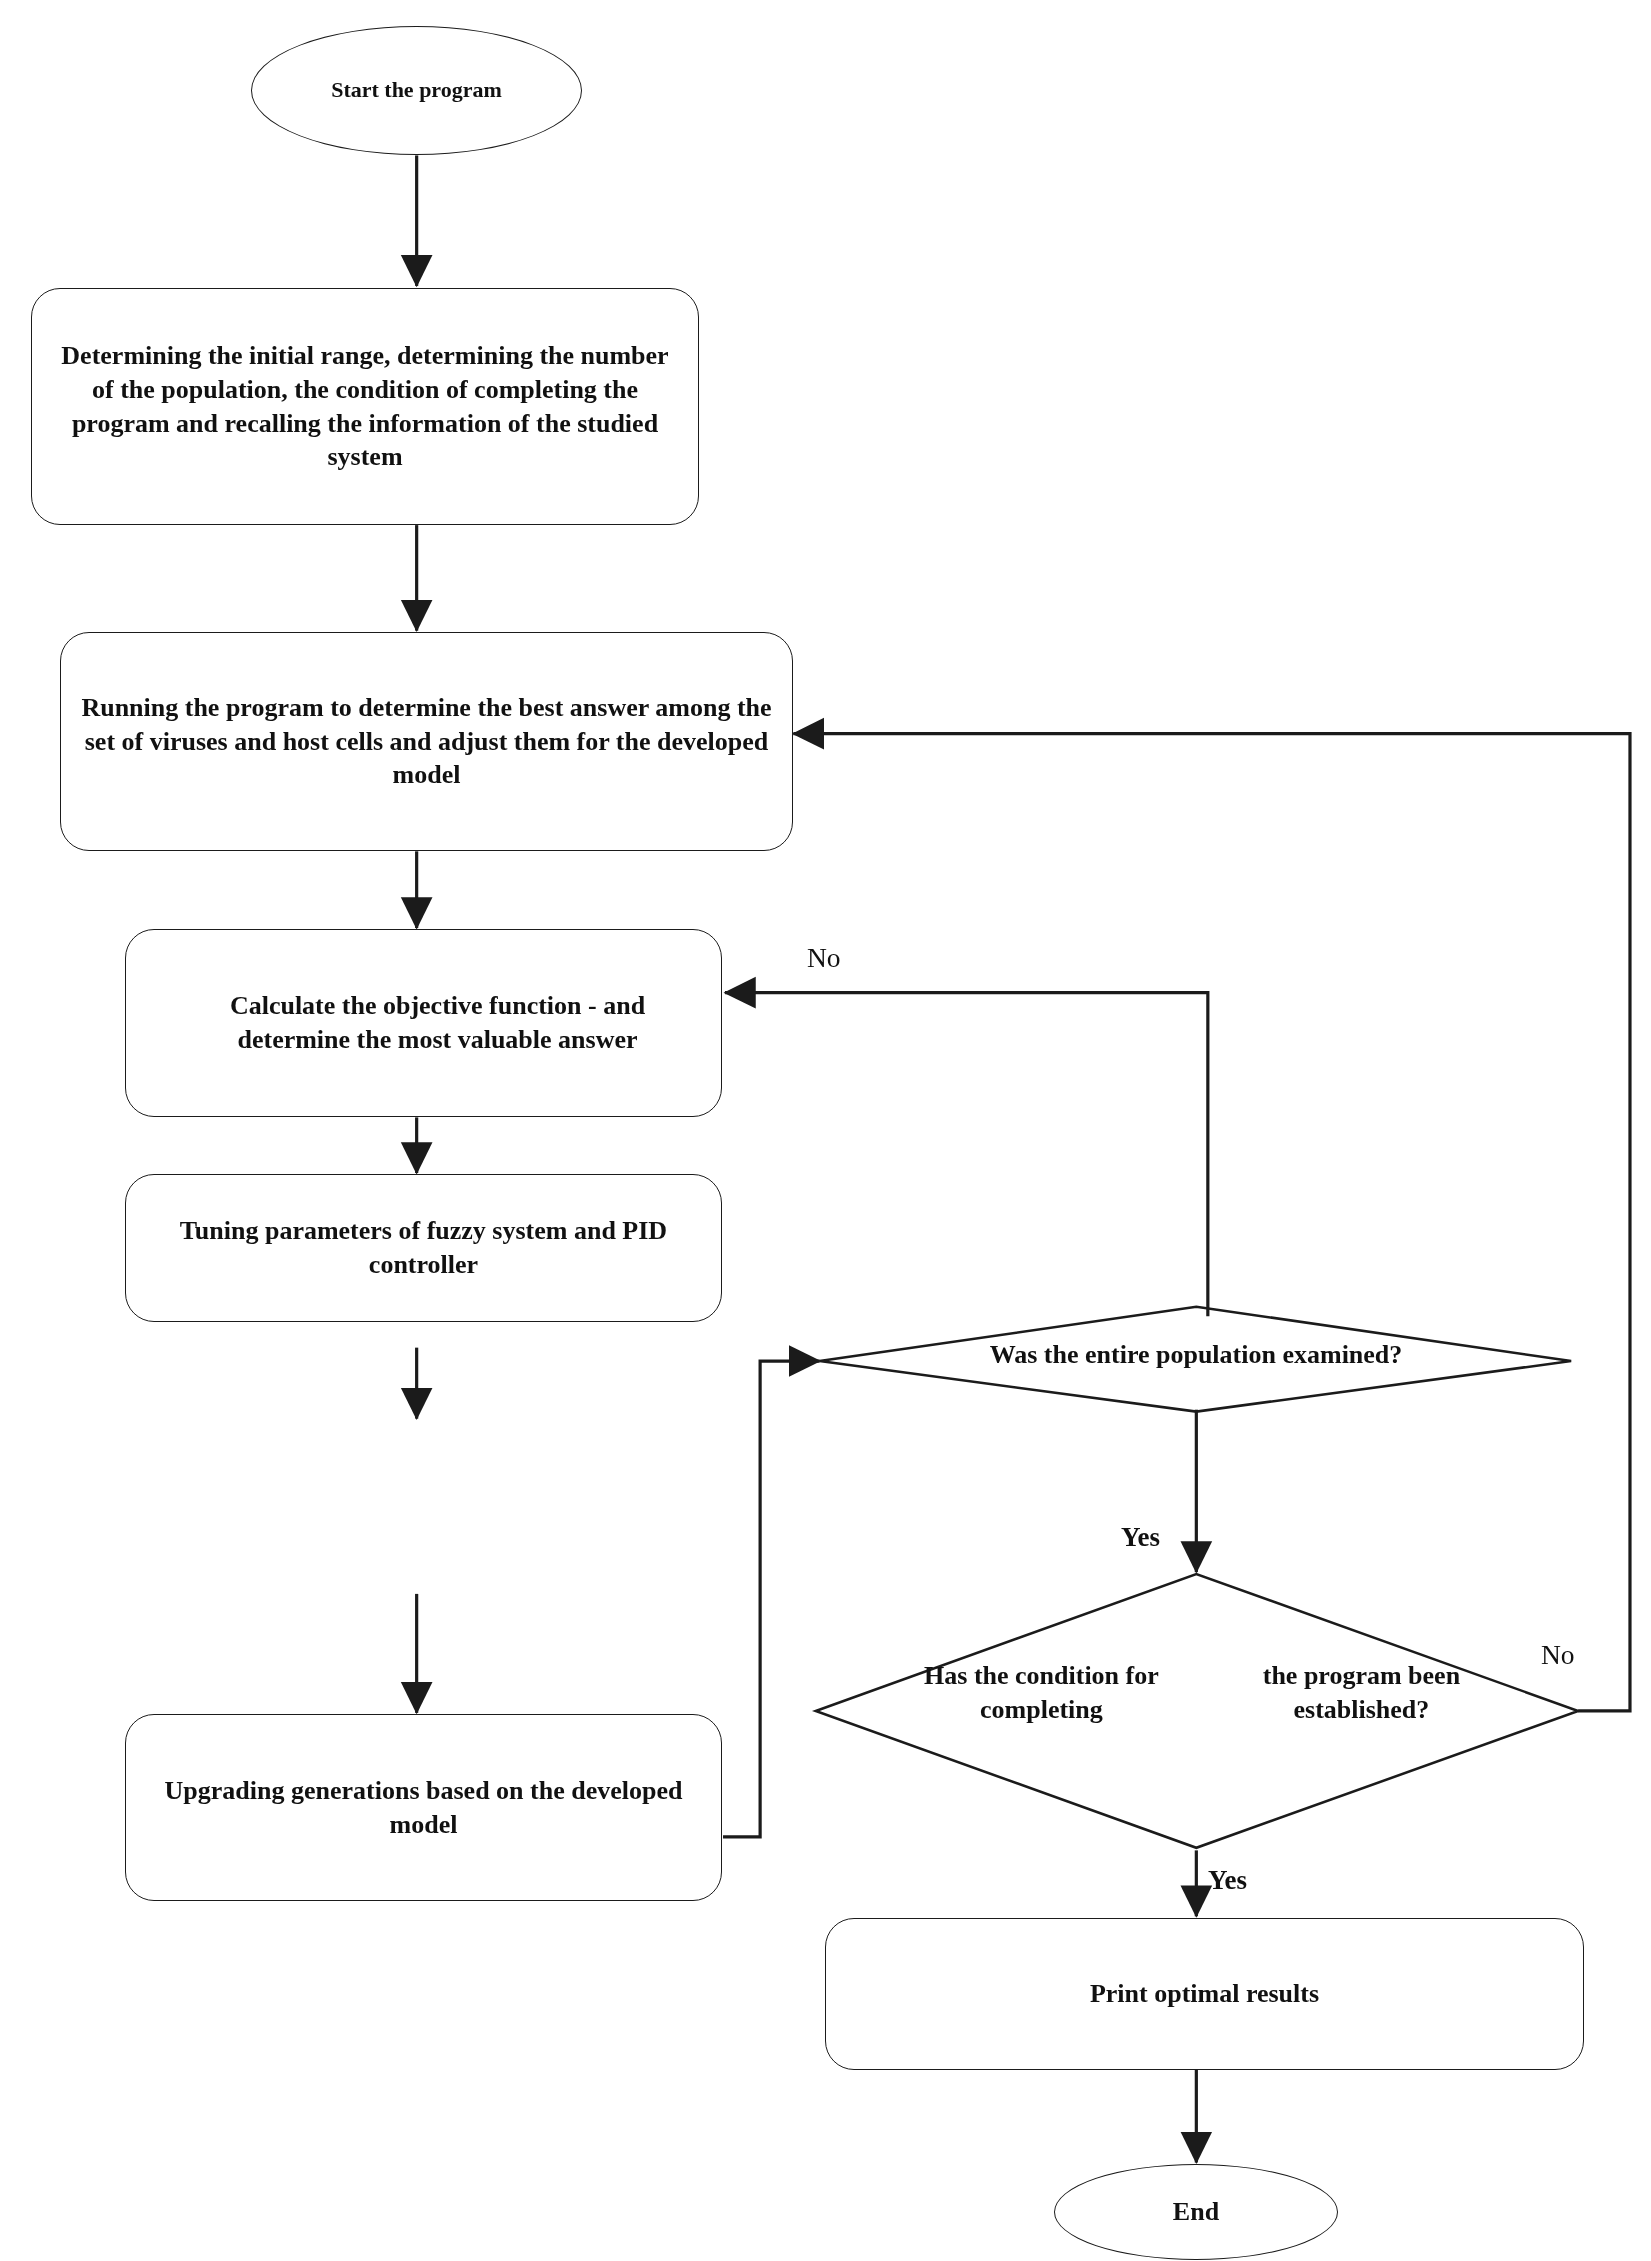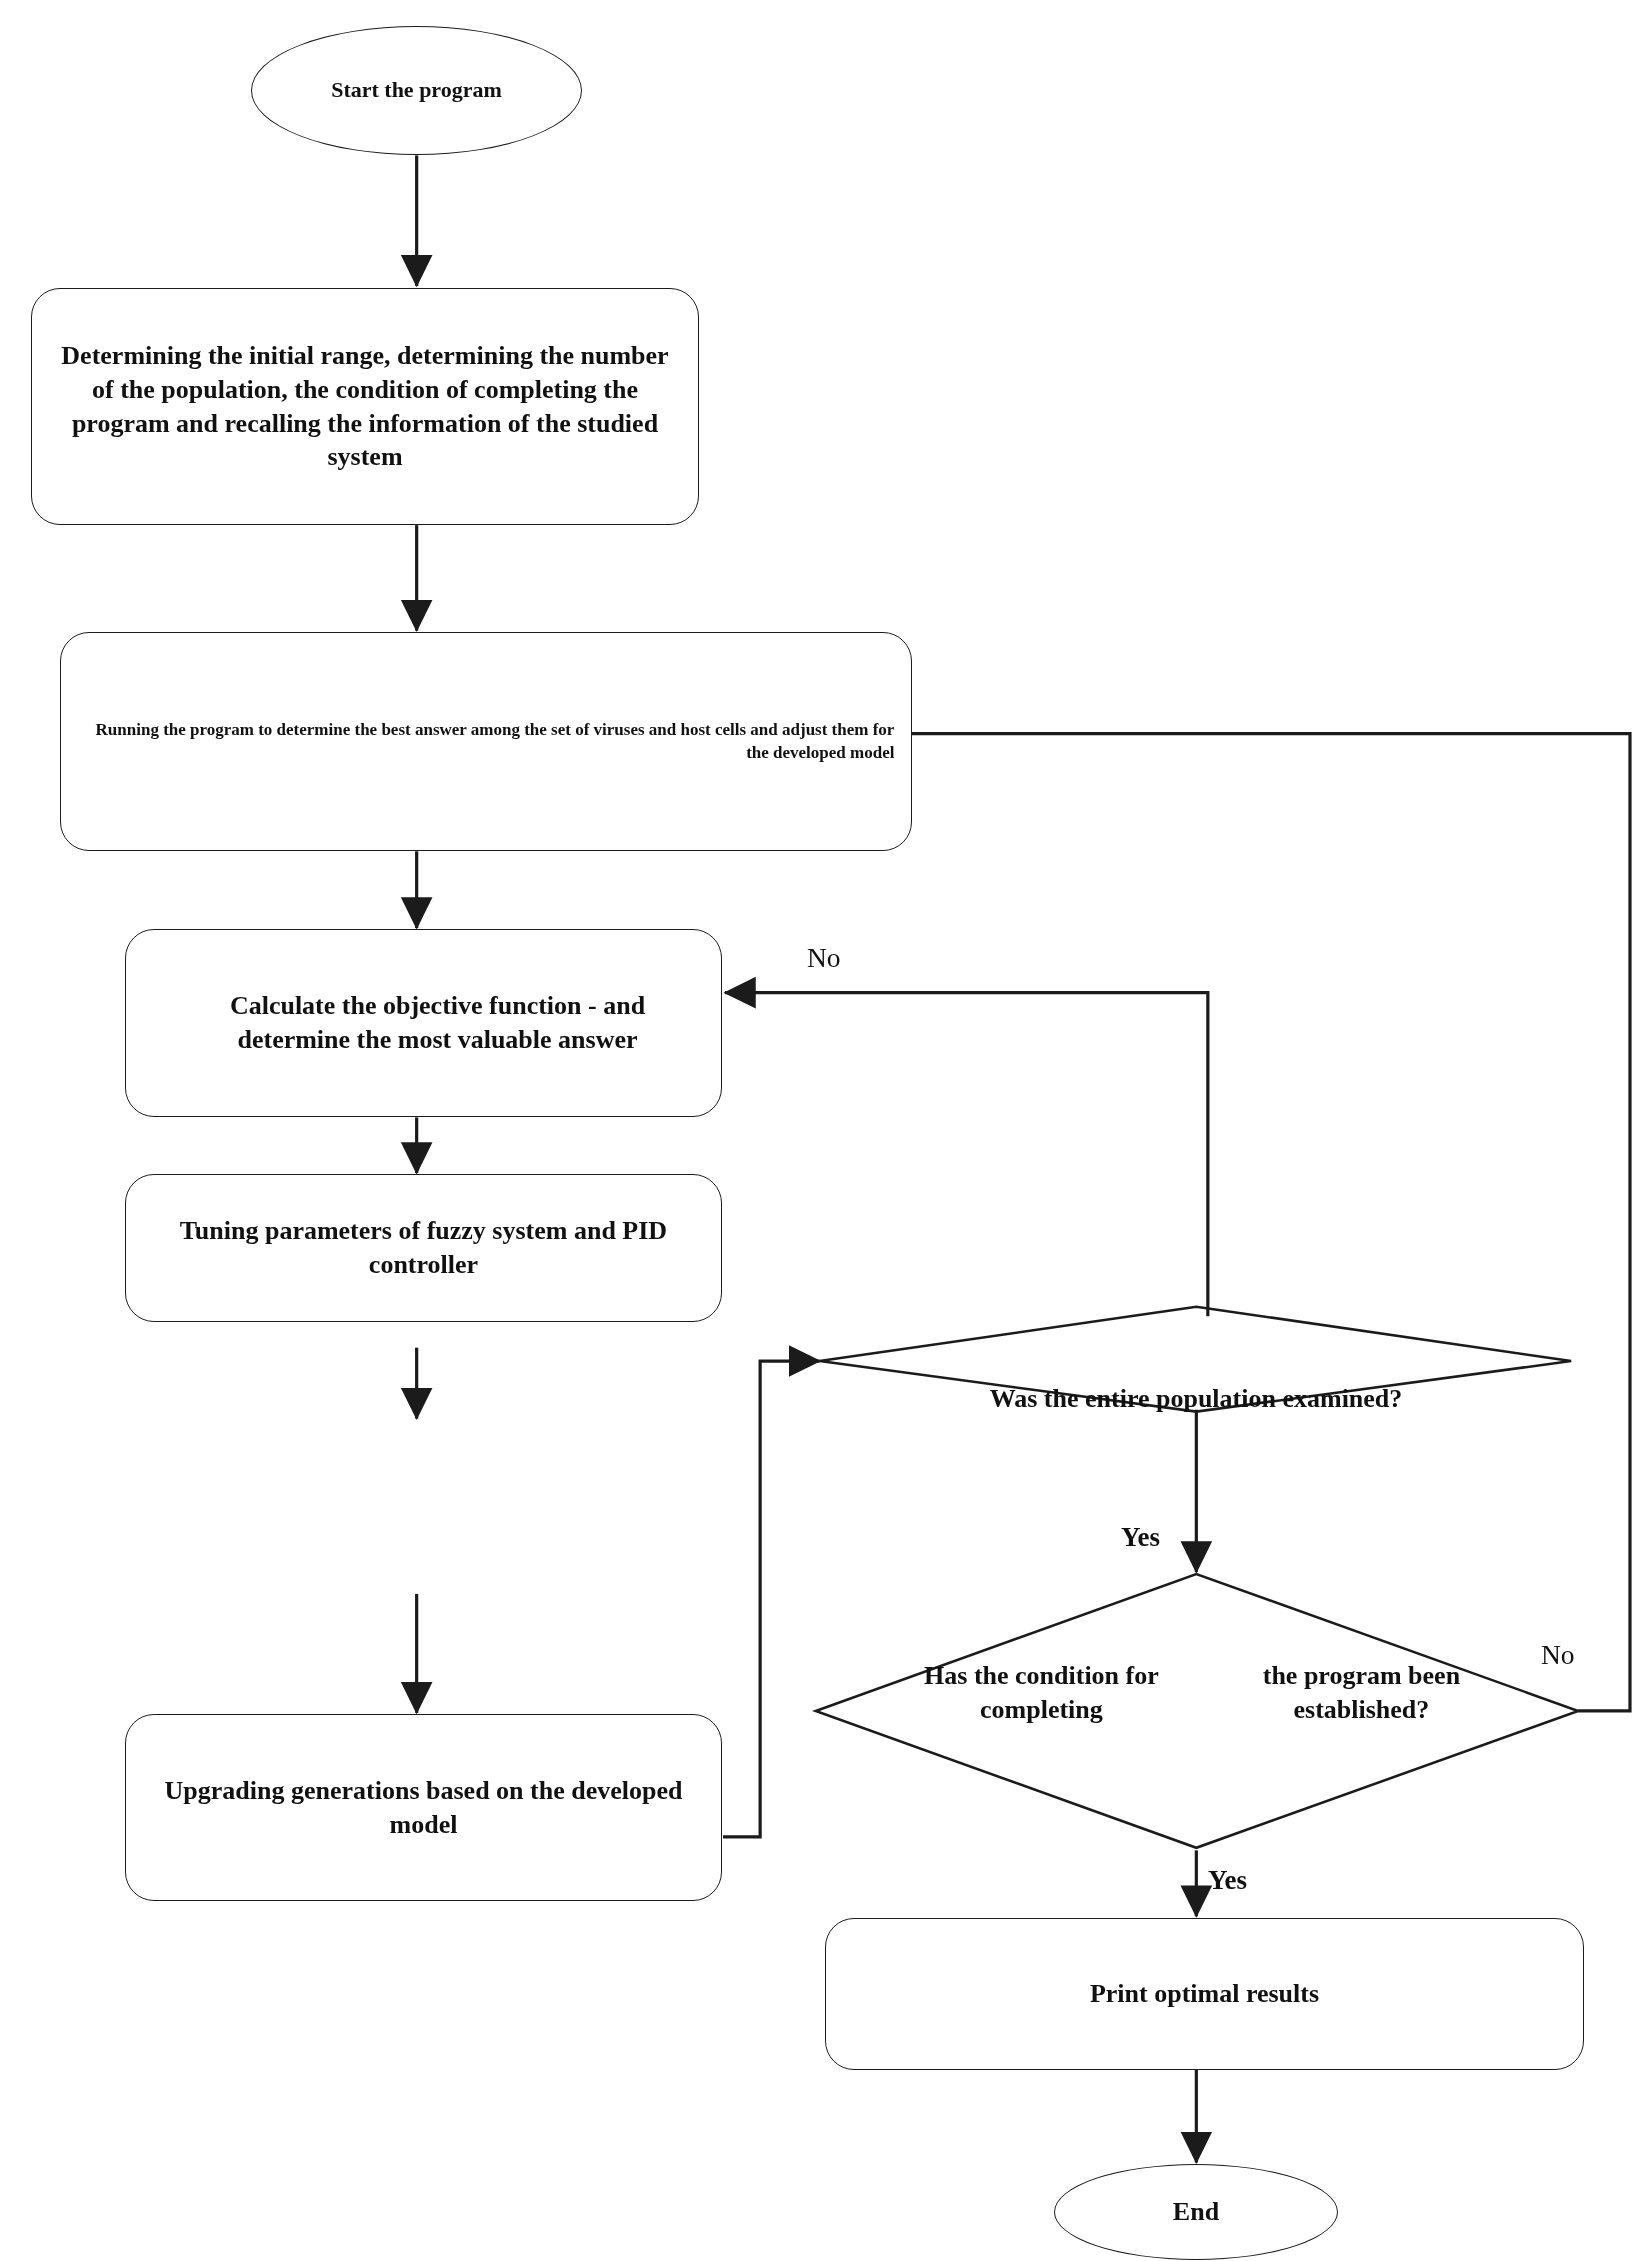--- a/index.html
+++ b/index.html
@@ -49,38 +49,38 @@
   </svg>
 
   <div class="node term" style="left:251px;top:25.6px;width:331px;height:129px;font-size:22px;">
     <span class="txt">Start the program</span>
   </div>
 
   <div class="node proc" style="left:31px;top:288px;width:668px;height:237px;font-size:26px;">
     <span class="txt">Determining the initial range, determining the number of the population, the condition of completing the program and recalling the information of the studied system</span>
   </div>
 
-  <div class="node proc" style="left:60px;top:632px;width:852px;height:219px;font-size:17px;text-align:right;">
+  <div class="node proc" style="left:60px;top:632px;width:733px;height:219px;font-size:26px;">
     <span class="txt">Running the program to determine the best answer among the set of viruses and host cells and adjust them for the developed model</span>
   </div>
 
   <div class="node proc" style="left:125px;top:929px;width:597px;height:188px;font-size:26px;padding-left:28px;">
     <span class="txt">Calculate the objective function - and determine the most valuable answer</span>
   </div>
 
   <div class="node proc" style="left:125px;top:1174px;width:597px;height:148px;font-size:26px;">
     <span class="txt">Tuning parameters of fuzzy system and PID controller</span>
   </div>
 
 
   <div class="node proc" style="left:125px;top:1714px;width:597px;height:187px;font-size:26px;">
     <span class="txt">Upgrading generations based on the developed model</span>
   </div>
 
-  <div class="diamond-label" style="left:876px;top:1337px;width:640px;height:36px;font-size:26px;margin-top:44px;">
+  <div class="diamond-label" style="left:876px;top:1337px;width:640px;height:36px;font-size:26px;">
     <span>Was the entire population examined?</span>
   </div>
 
   <div class="diamond-label" style="left:876px;top:1654px;width:640px;height:77px;font-size:26px;flex-direction:row;justify-content:center;">
     <span>Has the condition for completing</span>
     <span>the program been established?</span>
   </div>
 
   <div class="node proc" style="left:825px;top:1918px;width:759px;height:152px;font-size:26px;">
     <span class="txt">Print optimal results</span>

